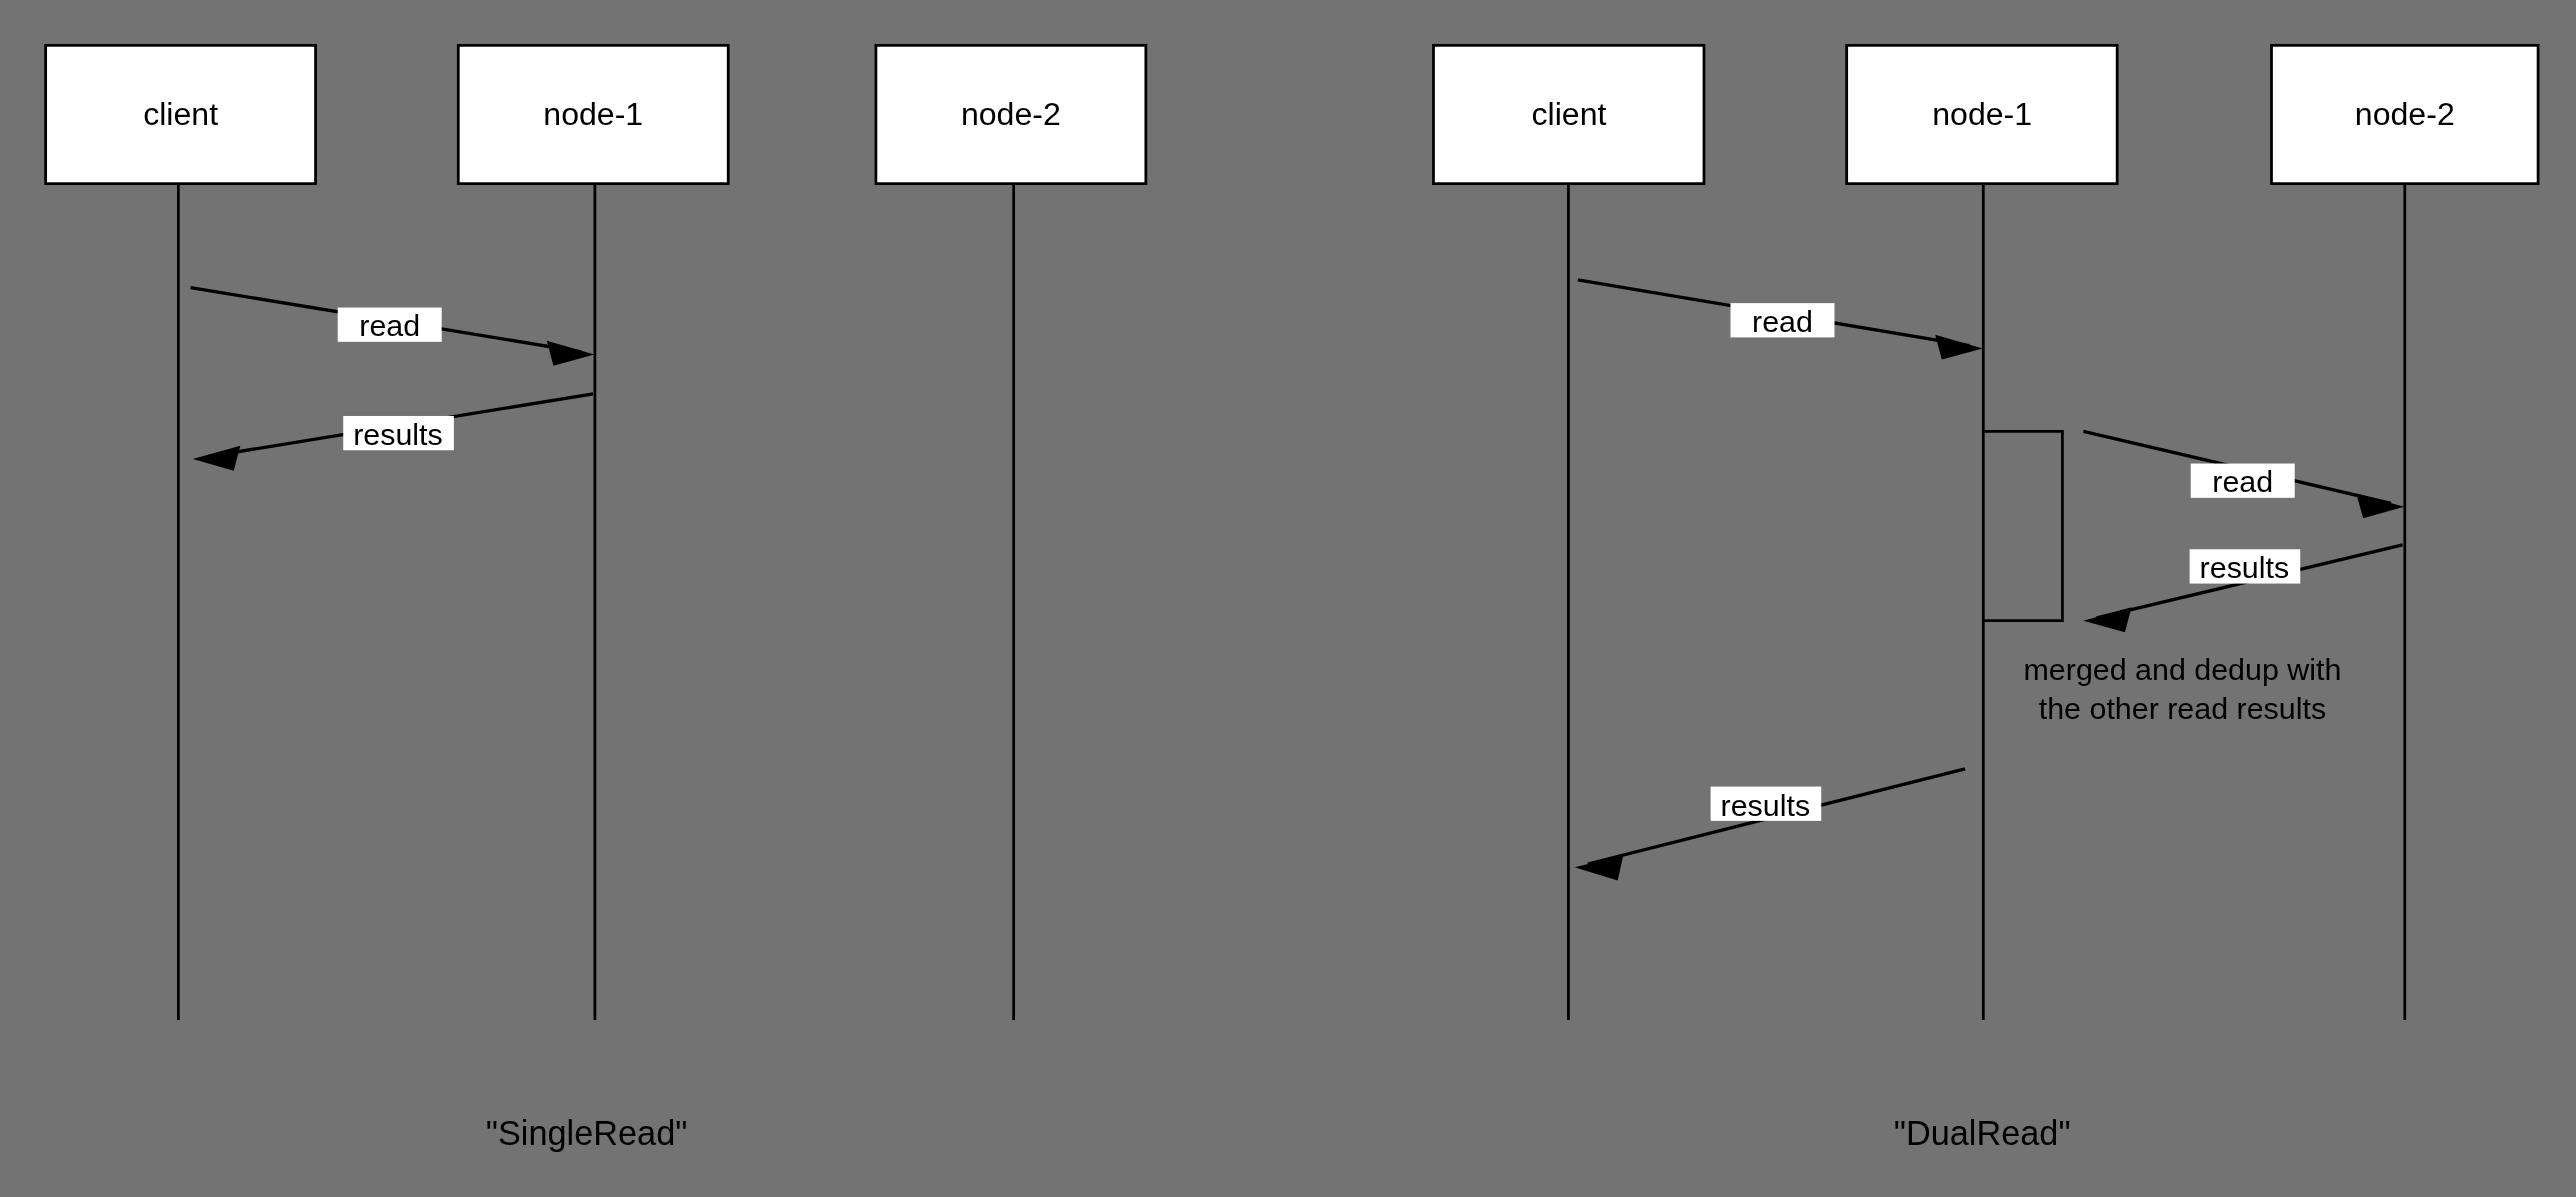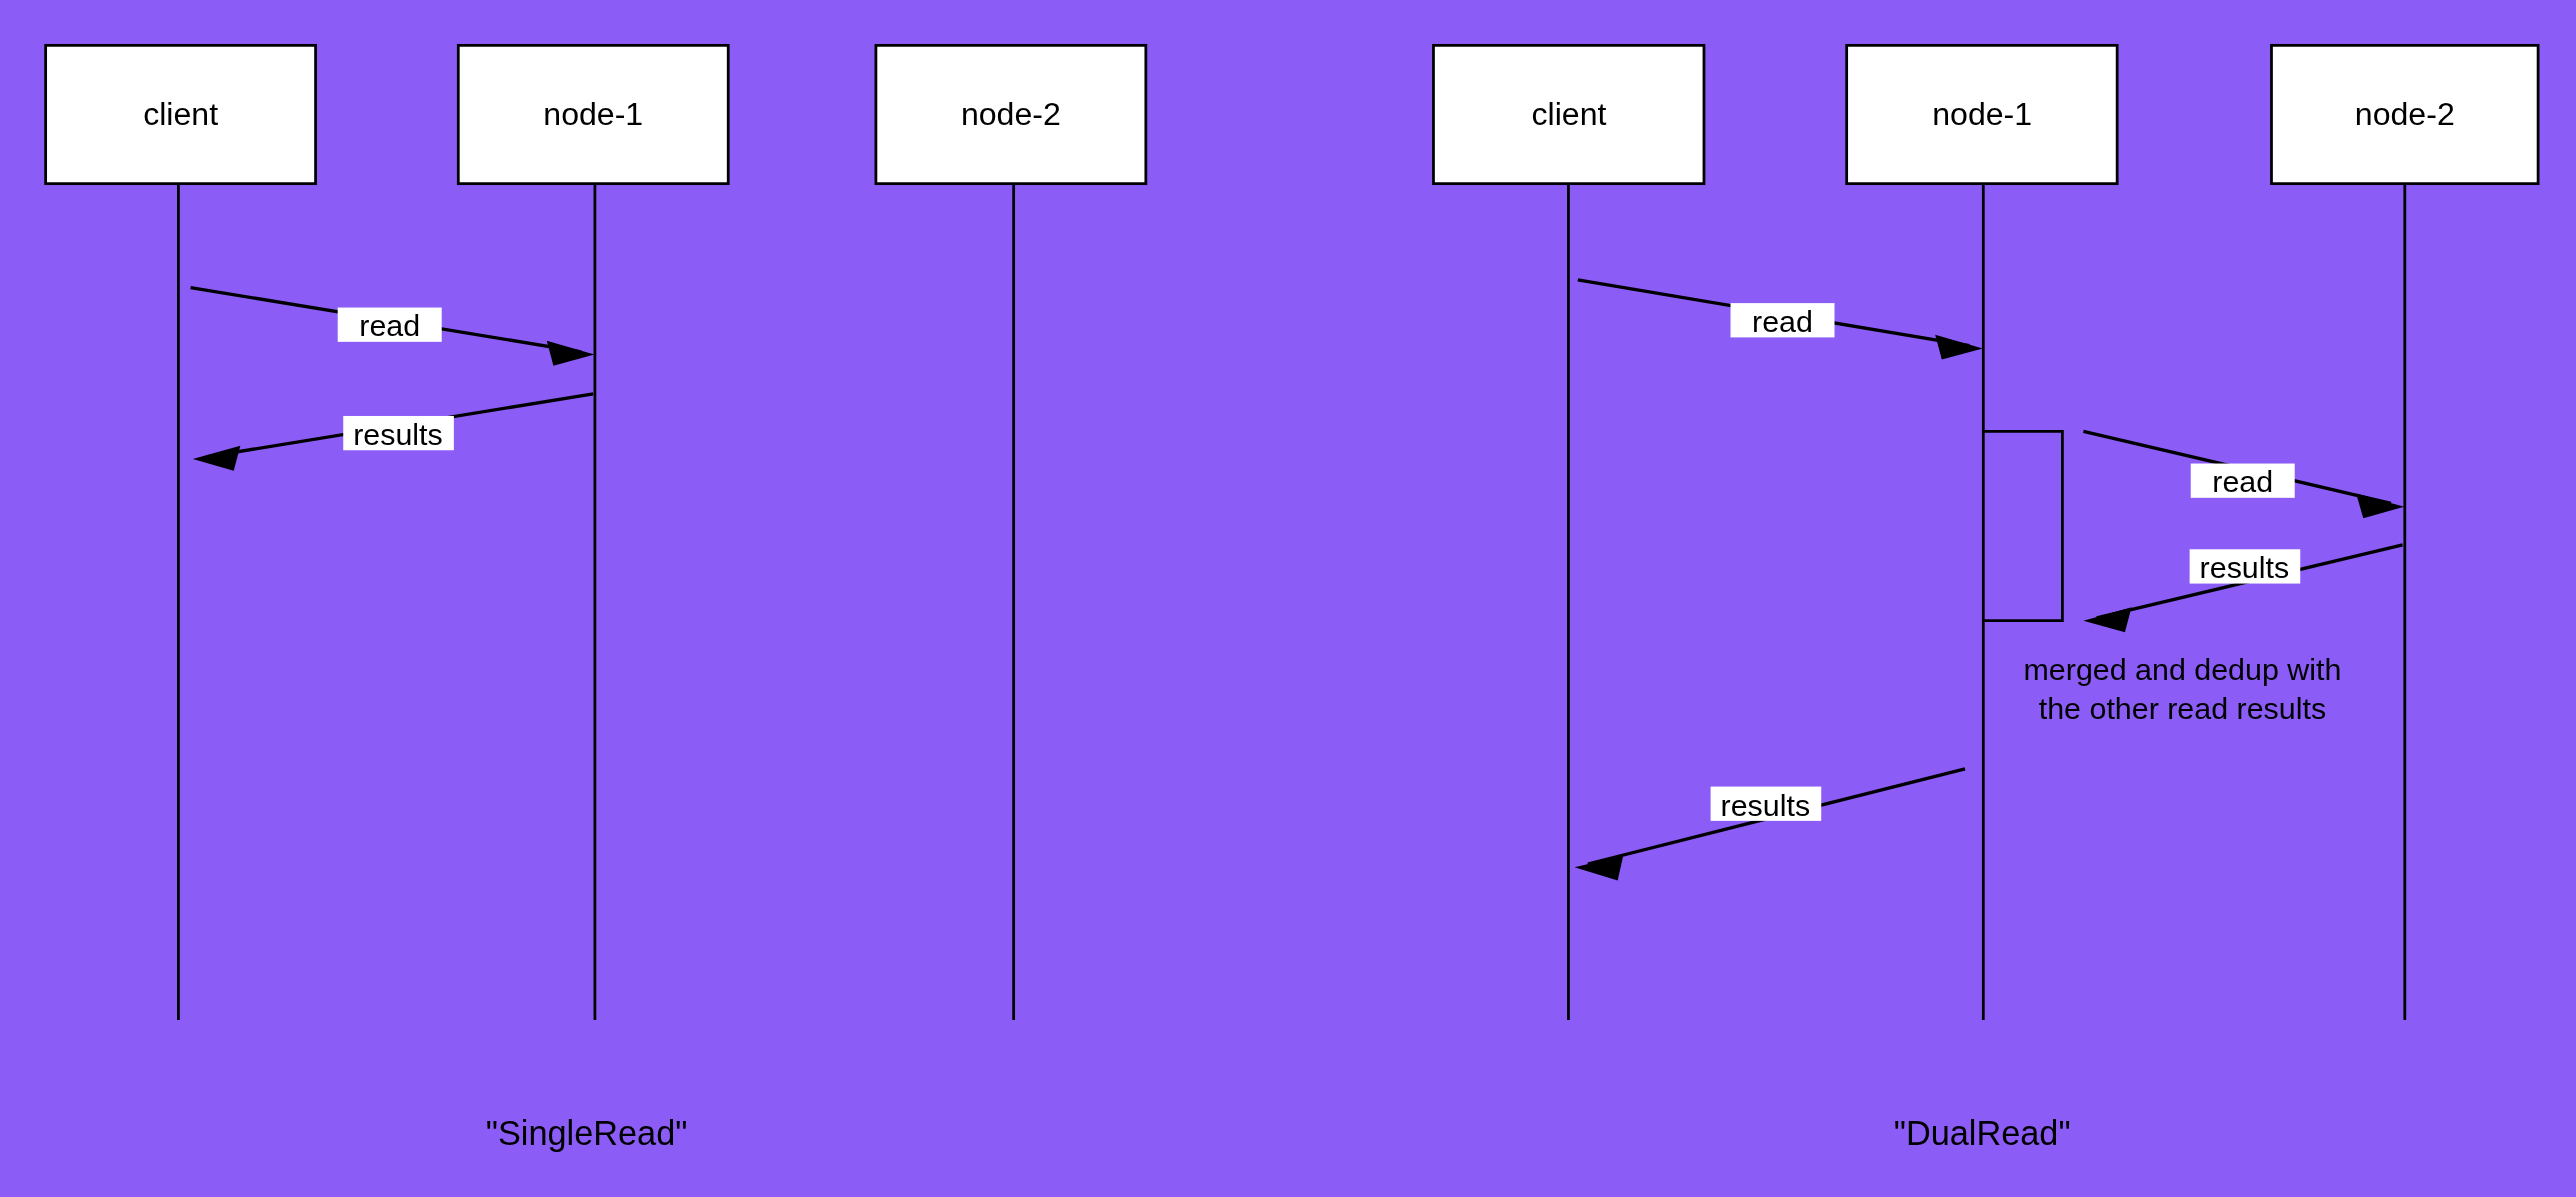--- a/index.html
+++ b/index.html
@@ -4,21 +4,21 @@
 <style>
   html, body {
     margin: 0;
     padding: 0;
     background: #ffffff;
   }
   #canvas {
     position: relative;
     width: 2576px;
     height: 1197px;
-    background: #8b5cf6;
+    background: #737373;
     font-family: "Liberation Sans", sans-serif;
   }
   svg.diagram-svg {
     display: block;
     width: 2576px;
     height: 1197px;
   }
   .lifeline-box-rect {
     fill: #ffffff;
     stroke: #000000;

